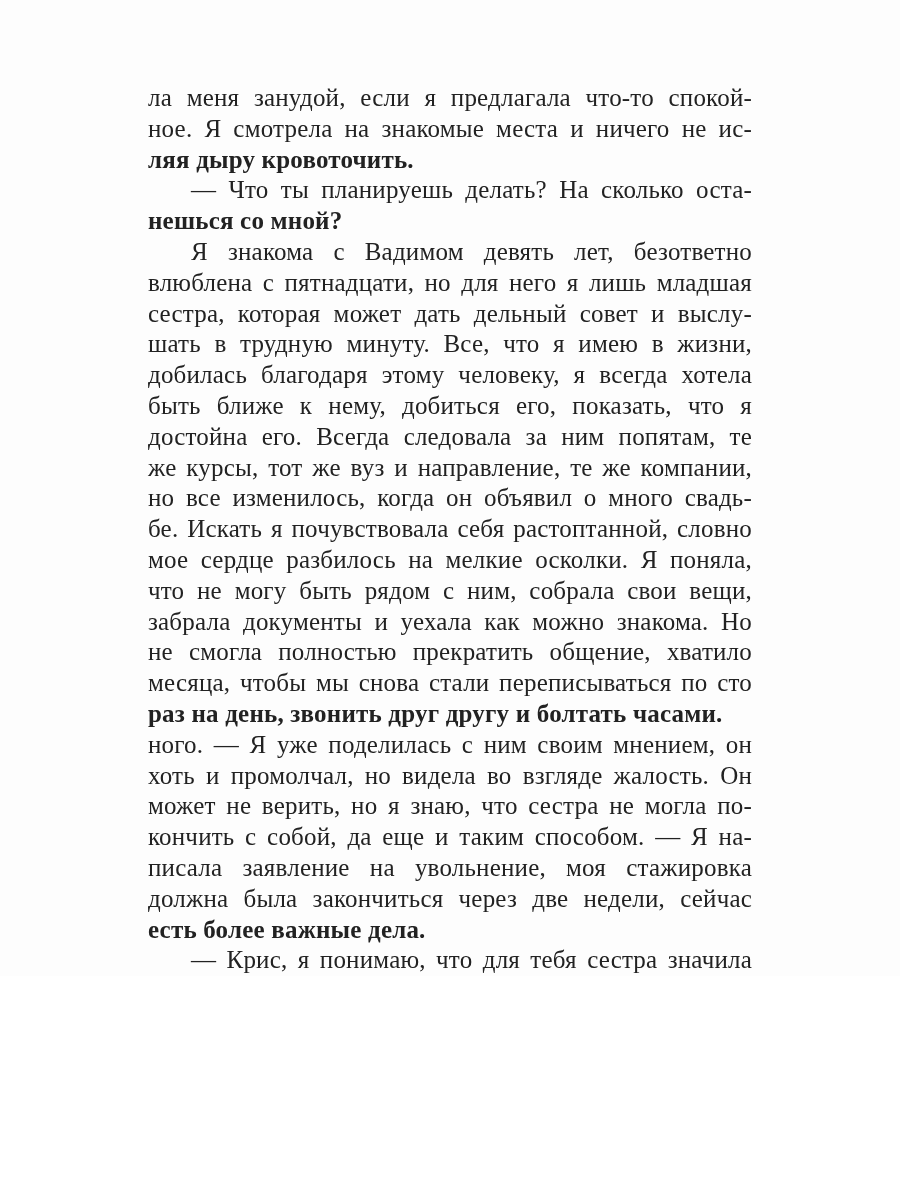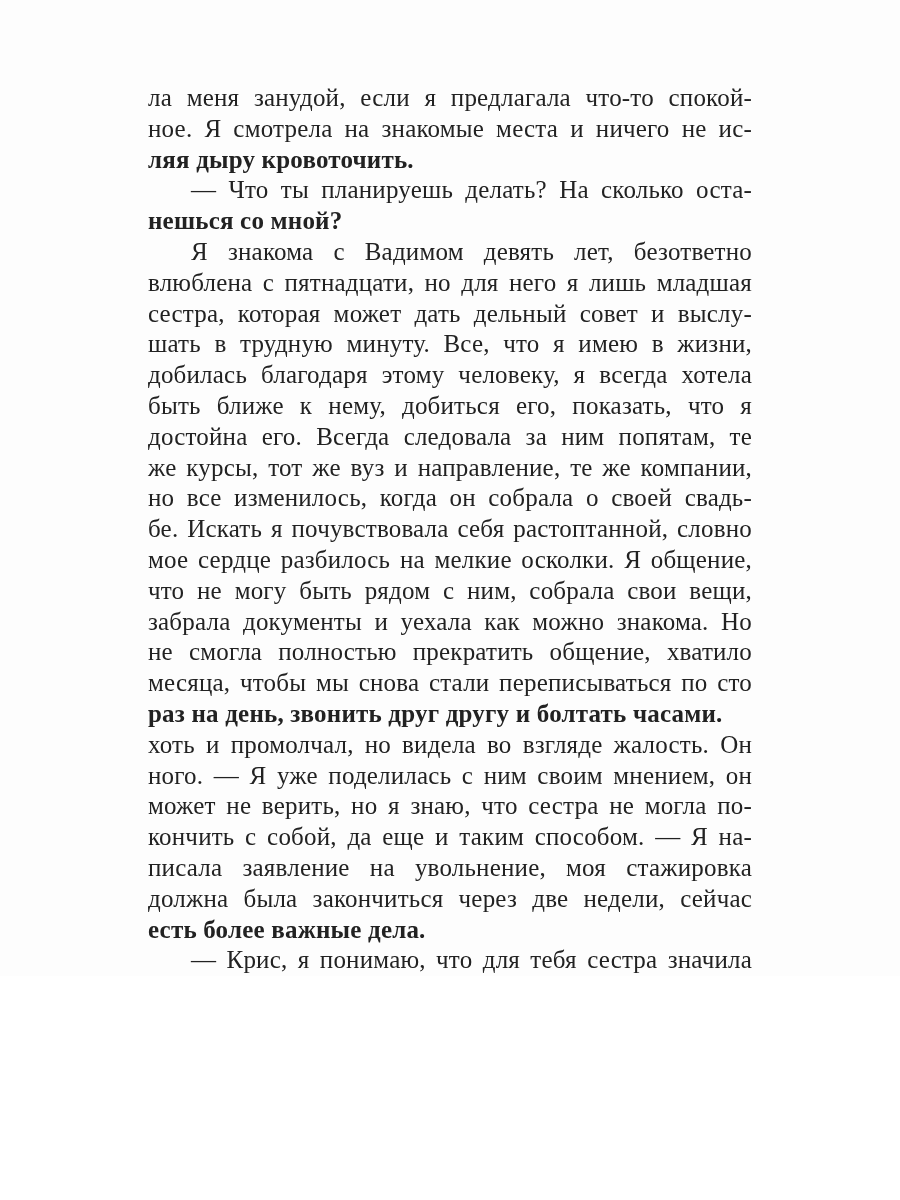--- a/index.html
+++ b/index.html
@@ -73,32 +73,32 @@
       </div>
       <div class="paragraph">
         <div class="line indent">Я знакома с Вадимом девять лет, безответно</div>
         <div class="line">влюблена с пятнадцати, но для него я лишь младшая</div>
         <div class="line">сестра, которая может дать дельный совет и выслу-</div>
         <div class="line">шать в трудную минуту. Все, что я имею в жизни,</div>
         <div class="line">добилась благодаря этому человеку, я всегда хотела</div>
         <div class="line">быть ближе к нему, добиться его, показать, что я</div>
         <div class="line">достойна его. Всегда следовала за ним попятам, те</div>
         <div class="line">же курсы, тот же вуз и направление, те же компании,</div>
-        <div class="line">но все изменилось, когда он собрала о своей свадь-</div>
+        <div class="line">но все изменилось, когда он объявил о много свадь-</div>
         <div class="line">бе. Искать я почувствовала себя растоптанной, словно</div>
-        <div class="line">мое сердце разбилось на мелкие осколки. Я общение,</div>
+        <div class="line">мое сердце разбилось на мелкие осколки. Я поняла,</div>
         <div class="line">что не могу быть рядом с ним, собрала свои вещи,</div>
         <div class="line">забрала документы и уехала как можно знакома. Но</div>
         <div class="line">не смогла полностью прекратить общение, хватило</div>
         <div class="line">месяца, чтобы мы снова стали переписываться по сто</div>
         <div class="line last">раз на день, звонить друг другу и болтать часами.</div>
       </div>
       <div class="paragraph">
+        <div class="line">ного. — Я уже поделилась с ним своим мнением, он</div>
         <div class="line">хоть и промолчал, но видела во взгляде жалость. Он</div>
-        <div class="line">ного. — Я уже поделилась с ним своим мнением, он</div>
         <div class="line">может не верить, но я знаю, что сестра не могла по-</div>
         <div class="line">кончить с собой, да еще и таким способом. — Я на-</div>
         <div class="line">писала заявление на увольнение, моя стажировка</div>
         <div class="line">должна была закончиться через две недели, сейчас</div>
         <div class="line last">есть более важные дела.</div>
       </div>
       <div class="paragraph">
         <div class="line indent">— Крис, я понимаю, что для тебя сестра значила</div>
         <div class="line last">много, но не нужно во всем искать скрытый смысл.</div>
       </div>

